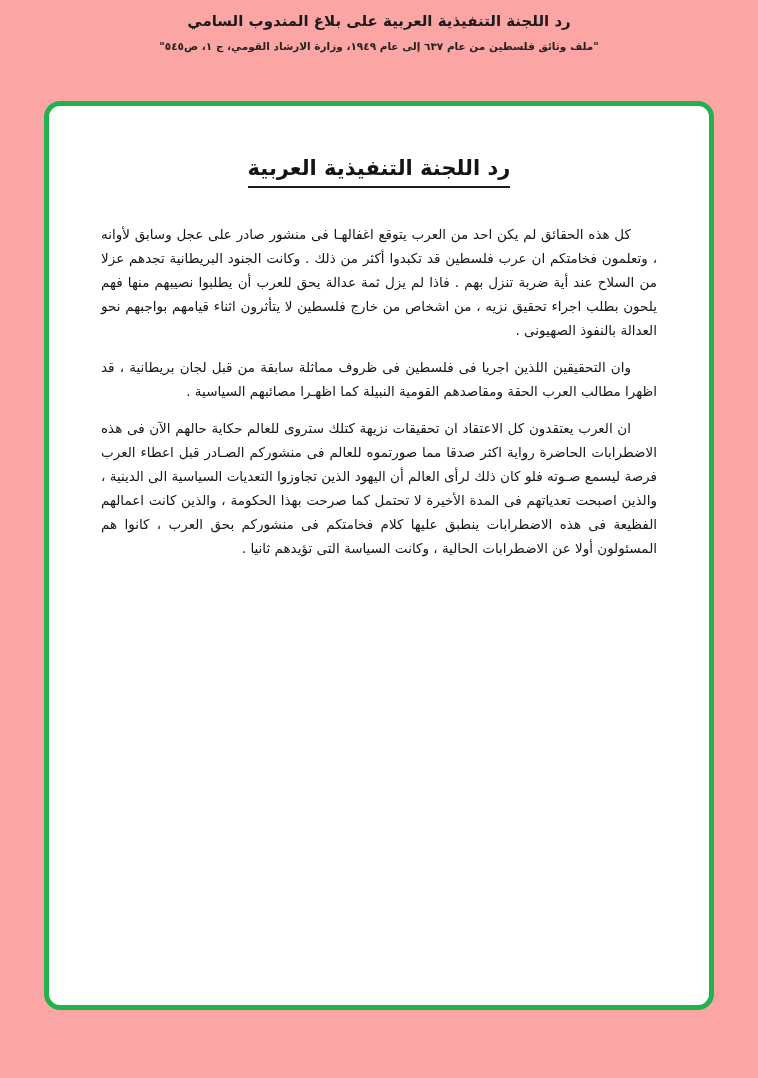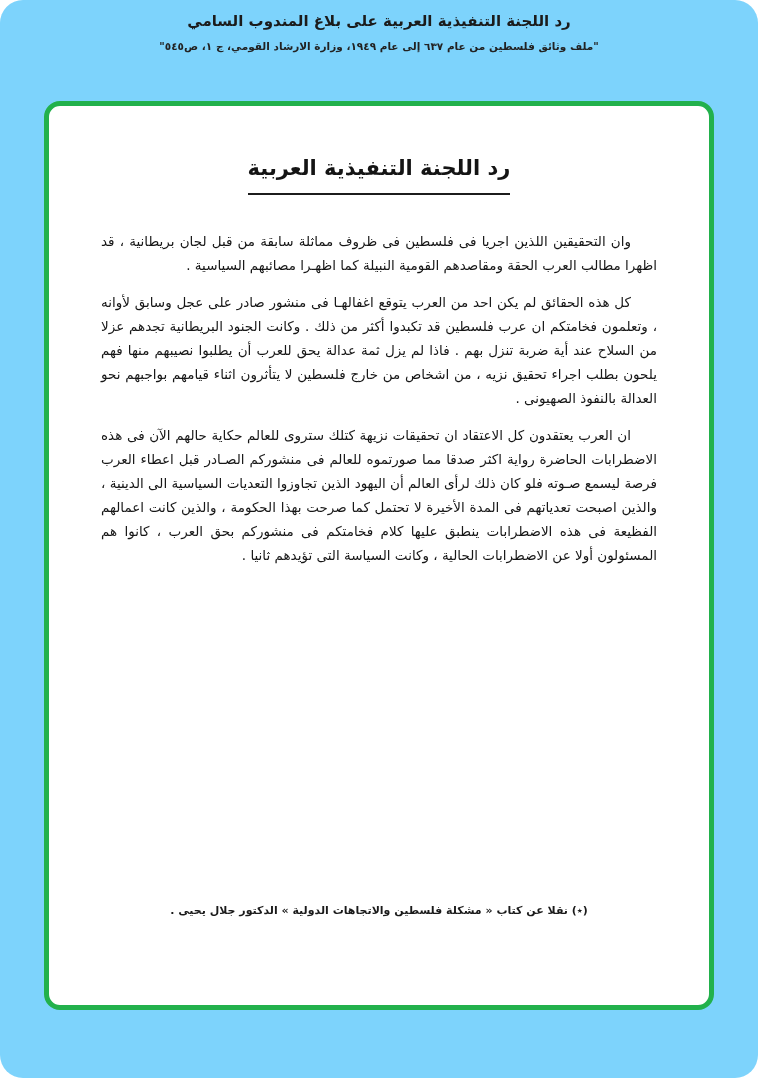--- a/index.html
+++ b/index.html
@@ -5,21 +5,21 @@
   * { margin: 0; padding: 0; box-sizing: border-box; }
   html, body {
     width: 758px;
     height: 1078px;
     background: #ffffff;
     font-family: "DejaVu Sans", sans-serif;
     color: #1b1b1b;
     direction: rtl;
     overflow: hidden;
   }
-  .page { position: relative; width: 758px; height: 1078px; background: #7dd3fc; border-radius: 23px; }
+  .page { position: relative; width: 758px; height: 1078px; background: #fca5a5; }
 
   
   .page-header { text-align: center; padding-top: 12px; }
   .header-title { font-size: 15px; font-weight: bold; letter-spacing: 0.2px; }
   .header-source { font-size: 10.5px; font-weight: bold; margin-top: 10px; color: #222; }
 
   
   .green-frame {
     position: absolute;
     left: 44px;
@@ -36,21 +36,21 @@
     padding: 50px 52px 0 52px;
   }
 
   .doc-title-wrap { text-align: center; }
   .doc-title {
     display: inline-block;
     font-size: 21px;
     font-weight: bold;
     color: #141414;
     border-bottom: 2.5px solid #1c1c1c;
-    padding-bottom: 13px;
+    padding-bottom: 6px;
   }
   .doc-subtitle-wrap { text-align: center; margin-top: 16px; }
   .doc-subtitle {
     display: inline-block;
     font-size: 13px;
     font-weight: bold;
     color: #141414;
     border-bottom: 1.5px solid #1c1c1c;
     padding-bottom: 3px;
   }
@@ -88,23 +88,22 @@
 
   <div class="green-frame" style="border-color: rgb(34, 177, 76);">
     <div class="doc-content">
 
       <div class="doc-title-wrap">
         <span class="doc-title">رد اللجنة التنفيذية العربية</span>
       </div>
 
 
       <div class="doc-body">
+        <p>كل هذه الحقائق لم يكن احد من العرب يتوقع اغفالهـا فى منشور صادر على عجل وسابق لأوانه ، وتعلمون فخامتكم ان عرب فلسطين قد تكبدوا أكثر من ذلك . وكانت الجنود البريطانية تجدهم عزلا من السلاح عند أية ضربة تنزل بهم . فاذا لم يزل ثمة عدالة يحق للعرب أن يطلبوا نصيبهم منها فهم يلحون بطلب اجراء تحقيق نزيه ، من اشخاص من خارج فلسطين لا يتأثرون اثناء قيامهم بواجبهم نحو العدالة بالنفوذ الصهيونى .</p>
         <p>وان التحقيقين اللذين اجريا فى فلسطين فى ظروف مماثلة سابقة من قبل لجان بريطانية ، قد اظهرا مطالب العرب الحقة ومقاصدهم القومية النبيلة كما اظهـرا مصائبهم السياسية .</p>
-        <p>كل هذه الحقائق لم يكن احد من العرب يتوقع اغفالهـا فى منشور صادر على عجل وسابق لأوانه ، وتعلمون فخامتكم ان عرب فلسطين قد تكبدوا أكثر من ذلك . وكانت الجنود البريطانية تجدهم عزلا من السلاح عند أية ضربة تنزل بهم . فاذا لم يزل ثمة عدالة يحق للعرب أن يطلبوا نصيبهم منها فهم يلحون بطلب اجراء تحقيق نزيه ، من اشخاص من خارج فلسطين لا يتأثرون اثناء قيامهم بواجبهم نحو العدالة بالنفوذ الصهيونى .</p>
         <p>ان العرب يعتقدون كل الاعتقاد ان تحقيقات نزيهة كتلك ستروى للعالم حكاية حالهم الآن فى هذه الاضطرابات الحاضرة رواية اكثر صدقا مما صورتموه للعالم فى منشوركم الصـادر قبل اعطاء العرب فرصة ليسمع صـوته فلو كان ذلك لرأى العالم أن اليهود الذين تجاوزوا التعديات السياسية الى الدينية ، والذين اصبحت تعدياتهم فى المدة الأخيرة لا تحتمل كما صرحت بهذا الحكومة ، والذين كانت اعمالهم الفظيعة فى هذه الاضطرابات ينطبق عليها كلام فخامتكم فى منشوركم بحق العرب ، كانوا هم المسئولون أولا عن الاضطرابات الحالية ، وكانت السياسة التى تؤيدهم ثانيا .</p>
       </div>
 
-      <div class="footnote">(٭) نقلا عن كتاب « مشكلة فلسطين والاتجاهات الدولية » الدكتور جلال يحيى .</div>
 
     </div>
   </div>
 
 </div>
 
 </body></html>

